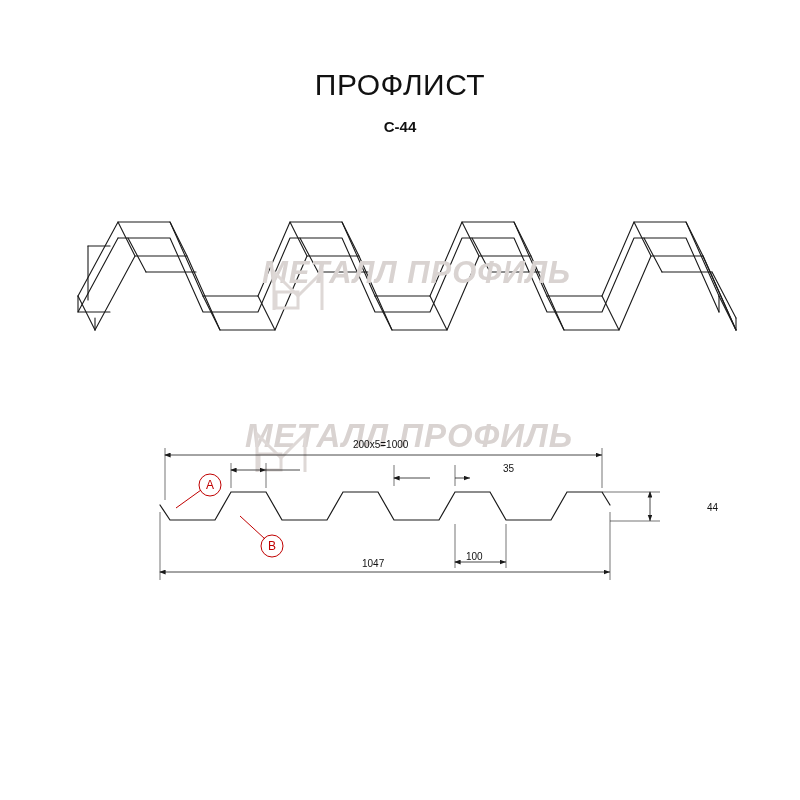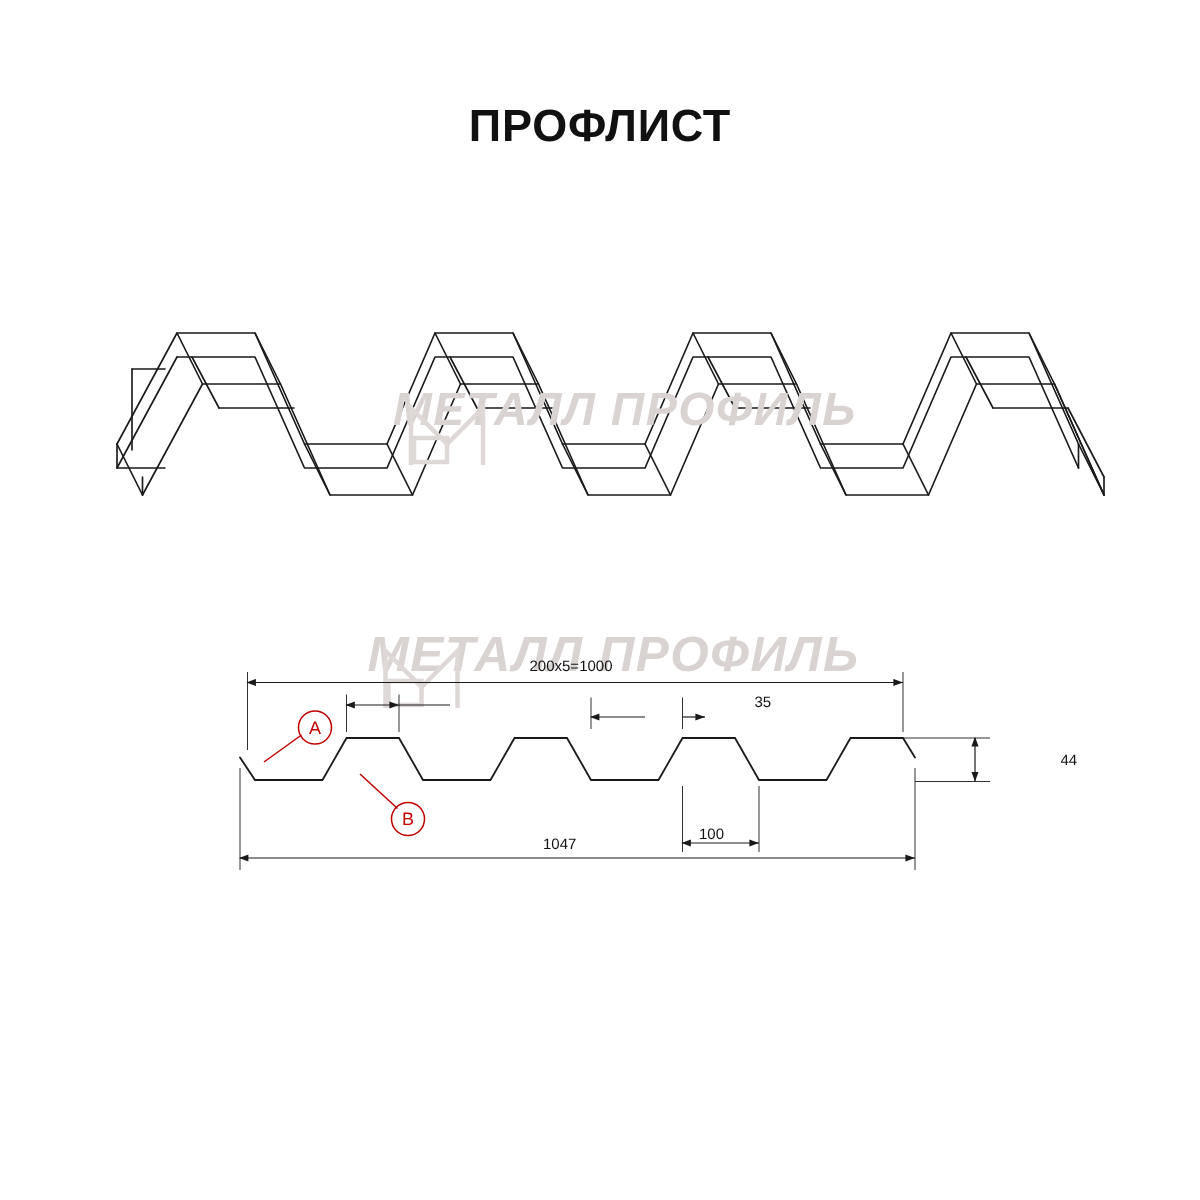--- a/index.html
+++ b/index.html
@@ -21,21 +21,21 @@
     width: 800px;
     height: 800px;
   }
   .title {
     position: absolute;
     top: 68px;
     left: 0;
     width: 800px;
     text-align: center;
     font-size: 30px;
-    font-weight: bold;
+    font-weight: normal;
     letter-spacing: 0.5px;
     color: #111111;
   }
   .subtitle {
     position: absolute;
     top: 118px;
     left: 0;
     width: 800px;
     text-align: center;
     font-size: 15px;
@@ -95,20 +95,21 @@
     color: #c00000;
     white-space: nowrap;
   }
 </style>
 </head>
 <body>
 
 <div class="page">
 
   <div class="title">ПРОФЛИСТ</div>
+  <div class="subtitle">С-44</div>
 
   <svg class="svg-layer" width="800" height="800">
     <g fill="none" stroke="#1a1a1a" stroke-width="1.1" stroke-linejoin="round" stroke-linecap="round">
 
       <path d="M78,296 L118,222 L170,222 L203,296 L258,296 L290,222 L342,222 L375,296 L430,296 L462,222 L514,222 L547,296 L602,296 L634,222 L686,222 L719,296"></path>
 
       <path d="M78,296 L78,312 L110,312"></path>
       <path d="M78,312 L118,238"></path>
       <path d="M118,238 L170,238 L203,312 L258,312 L290,238 L342,238 L375,312 L430,312 L462,238 L514,238 L547,312 L602,312 L634,238 L686,238 L719,312"></path>
       <path d="M719,296 L719,312"></path>

